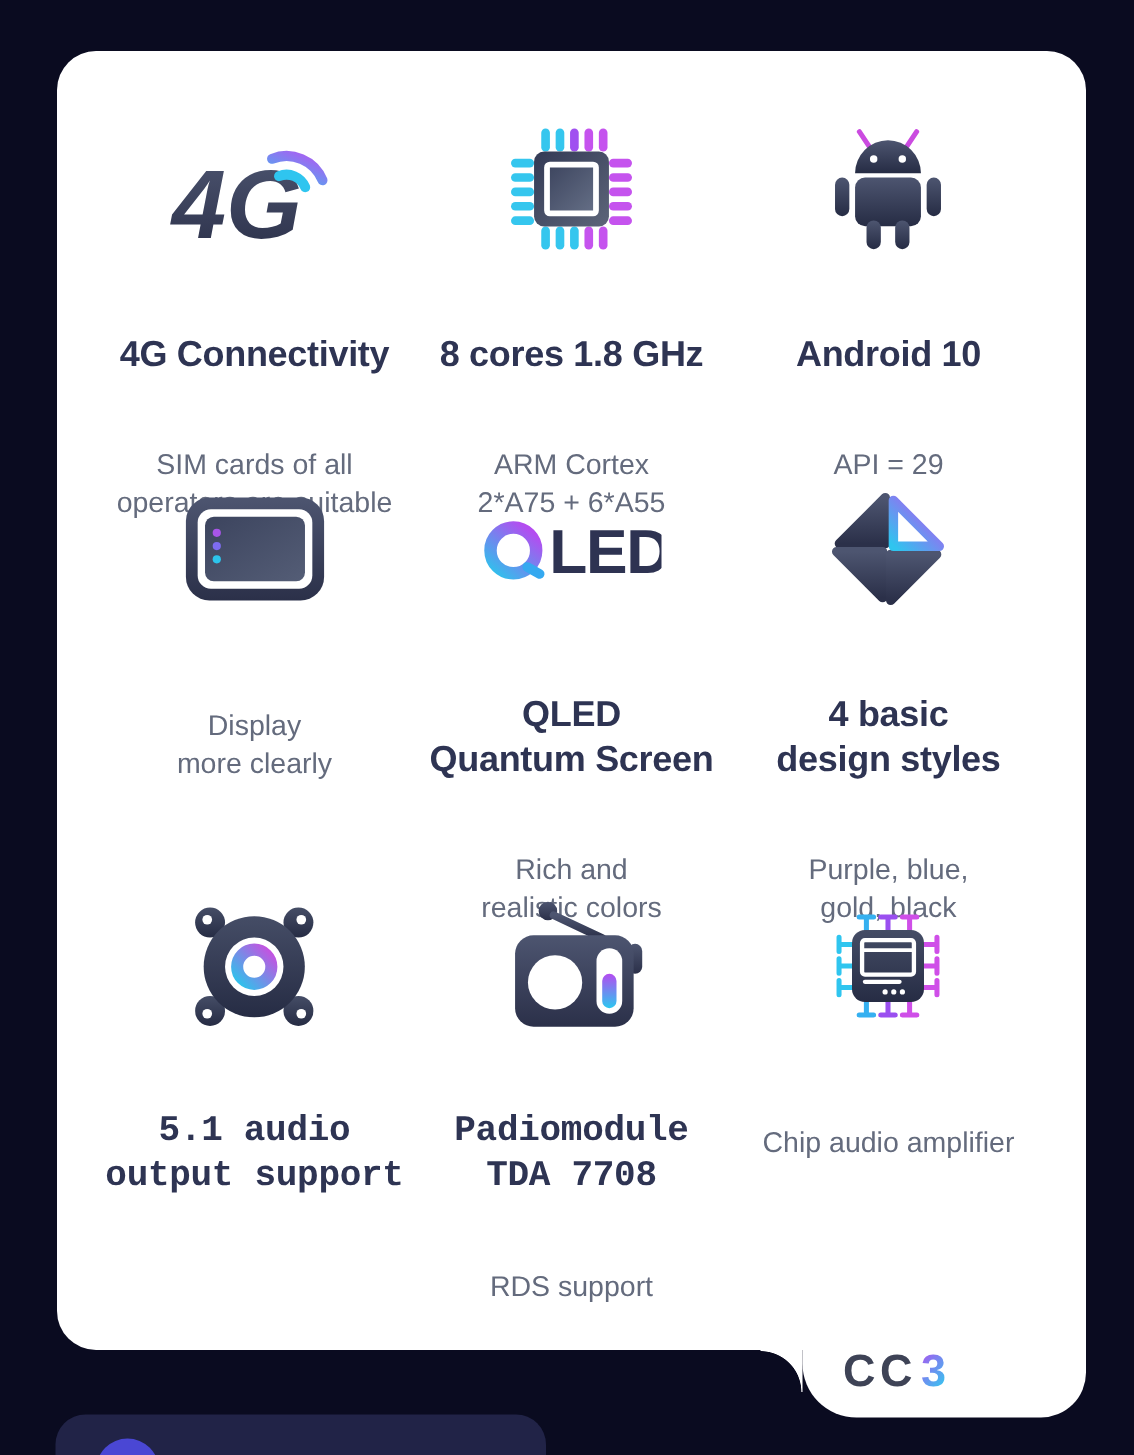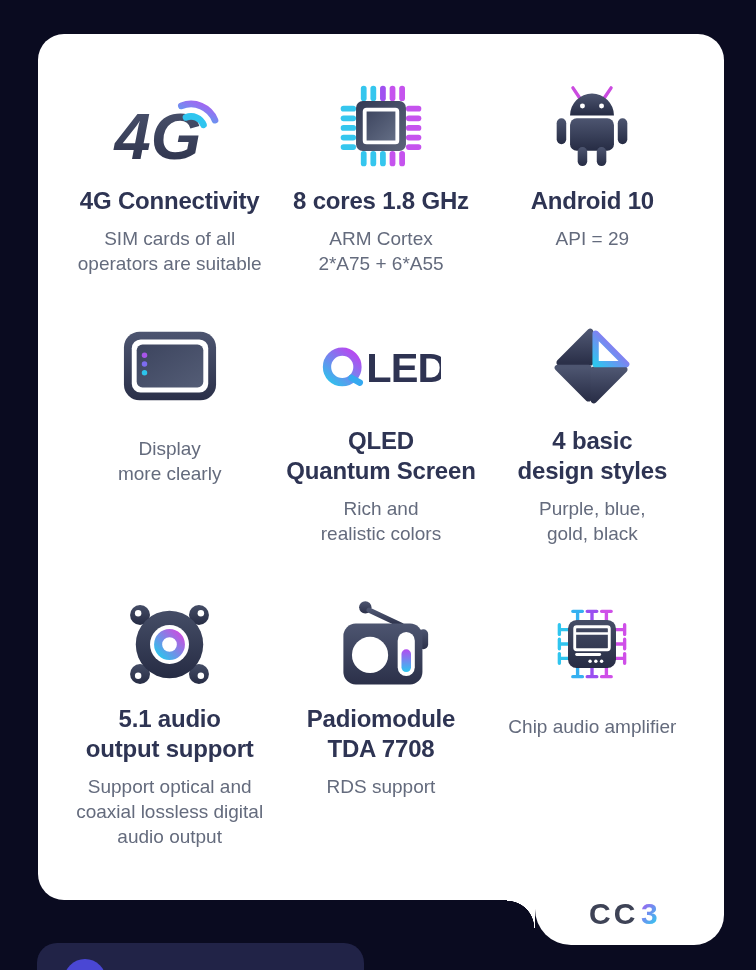--- a/index.html
+++ b/index.html
@@ -11,40 +11,40 @@
   .card{
     position:absolute;left:38px;top:34px;width:686px;height:866px;
     background:#ffffff;border-radius:26px 26px 0 26px;
   }
   .grid{
     display:grid;
     grid-template-columns:repeat(3,1fr);
     grid-template-rows:240px 278px 1fr;
     padding:48px 26px 0 26px;
   }
-  .tile{display:flex;flex-direction:column;align-items:center;text-align:center;padding:0 4px;}
+  .tile{display:flex;flex-direction:column;align-items:center;text-align:center;padding:0 4px;gap:36px;}
   .icon-box{height:88px;display:flex;align-items:center;justify-content:center;margin-bottom:16px;flex:0 0 auto;}
   .title{
     font-size:24px;font-weight:bold;color:#2e3453;line-height:1.25;
     white-space:pre-line;letter-spacing:-0.2px;
   }
-  .row3 .title{min-height:50px;}
+  .row3 .title{min-height:50px;font-family:Liberation Mono, monospace;}
   .sub{
     font-size:19px;color:#646b7d;line-height:1.32;margin-top:10px;
     white-space:pre-line;
   }
   .tab{
     position:absolute;left:535px;top:870px;width:189px;height:75px;
     background:#ffffff;border-radius:0 0 30px 36px;
   }
   .fillet{
     position:absolute;left:507px;top:900px;width:28px;height:28px;
     background:radial-gradient(28px at 0% 100%, rgba(255,255,255,0) 27px, #ffffff 27.5px);
   }
-  .cc3{position:absolute;left:588px;top:897px;}
+  .cc3{position:absolute;left:561px;top:897px;}
   .bottom-strip{
     position:absolute;left:37px;top:943px;width:327px;height:60px;
     background:#212347;border-radius:20px;
   }
   .bottom-dot{
     position:absolute;left:64px;top:959px;width:42px;height:42px;border-radius:50%;
     background:#4a47d4;
   }
   svg{display:block;}
 </style>
@@ -238,23 +238,20 @@
             <circle cx="17" cy="17" r="3.4" fill="#ffffff"></circle>
             <circle cx="83" cy="17" r="3.4" fill="#ffffff"></circle>
             <circle cx="17" cy="83" r="3.4" fill="#ffffff"></circle>
             <circle cx="83" cy="83" r="3.4" fill="#ffffff"></circle>
             <circle cx="50" cy="50" r="20.5" fill="#ffffff"></circle>
             <circle cx="50" cy="50" r="12" fill="#ffffff" stroke="url(#ac7)" stroke-width="8.5"></circle>
           </svg>
         </div>
         <div class="title">5.1 audio
 output support</div>
-        <div class="sub">Support optical and
-coaxial lossless digital
-audio output</div>
       </div>
 
       <div class="tile row3">
         <div class="icon-box">
           <svg width="100" height="92" viewBox="0 0 105 95">
             <defs>
               <linearGradient id="sl8" x1="0" y1="0" x2="0" y2="1">
                   <stop offset="0" stop-color="#4d5570"></stop>
                   <stop offset="1" stop-color="#2b3049"></stop>
                 </linearGradient>

